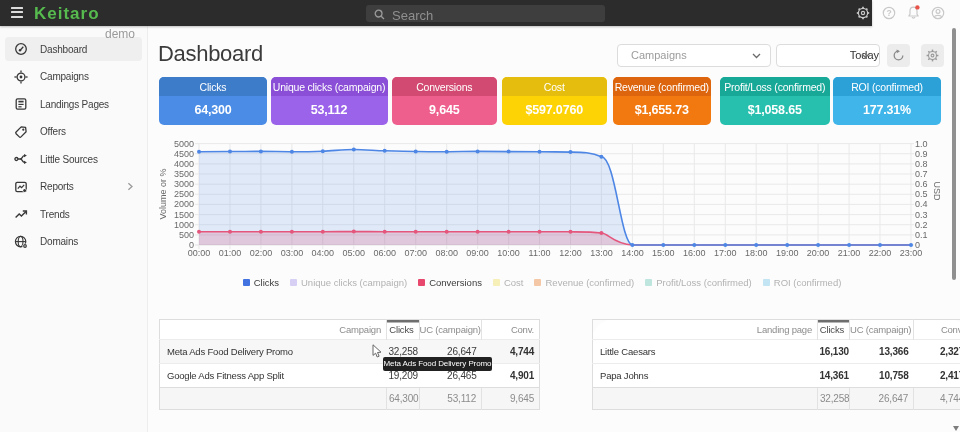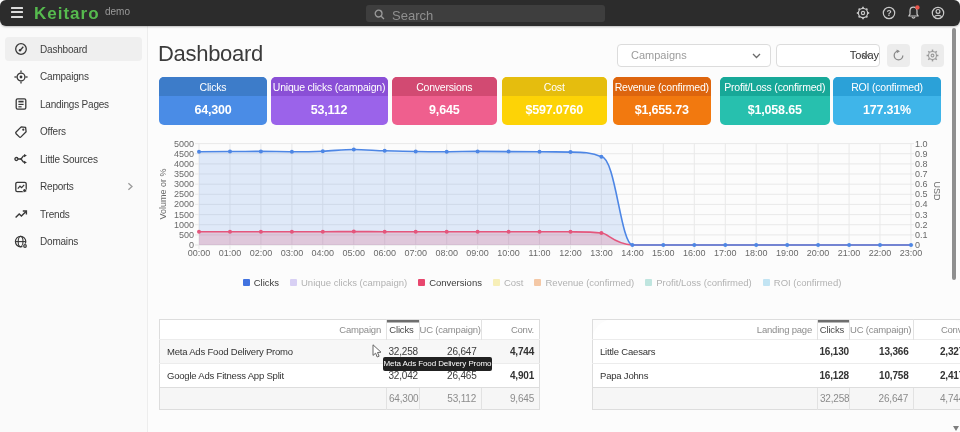--- a/index.html
+++ b/index.html
@@ -1,23 +1,23 @@
 <!DOCTYPE html>
 <html><head>
 <meta charset="utf-8">
 <style>
 * { margin:0; padding:0; box-sizing:border-box; }
 html,body { width:960px; height:432px; overflow:hidden; }
 body { font-family:"Liberation Sans", sans-serif; background:#fcfcfc; position:relative; }
 
-.topbar { position:absolute; left:0; top:0; width:960px; height:26px; background:#2c2c2c; box-shadow:0 1px 2px rgba(0,0,0,0.25); z-index:5;border-radius:6px; }
+.topbar { position:absolute; left:0; top:0; width:872px; height:26px; background:#2c2c2c; box-shadow:0 1px 2px rgba(0,0,0,0.25); z-index:5; }
 .burger { position:absolute; left:11px; top:7px; width:12px; height:11px; }
 .burger span { display:block; height:2px; background:#dcdcdc; margin-bottom:2.3px; border-radius:0.5px; }
 .logo { position:absolute; left:34px; top:3.5px; font-size:17px; font-weight:bold; color:#56ba4e; letter-spacing:1px; }
-.demo { position:absolute; left:105px; top:6px; font-size:10px; color:#9a9a9a; }
+.demo { position:absolute; left:105px; top:27px; font-size:12px; color:#9a9a9a; }
 .search { position:absolute; left:366px; top:5px; width:239px; height:17px; background:#3e3e3e; border-radius:3px; }
 .search .stext { position:absolute; left:26px; top:3px; font-size:13px; color:#8f8f8f; }
 
 .sidebar { position:absolute; left:0; top:26px; width:148px; height:406px; background:#fafafa; border-right:1px solid #ededed; }
 .menu { padding-top:11px; }
 .mi { position:relative; height:23.5px; margin:0 5px 4px 5px; border-radius:4px; display:flex; align-items:center; }
 .mi.active { background:#efefef; }
 .mi svg.icon { position:absolute; left:9px; top:5px; }
 .mi .lbl { position:absolute; left:35px; top:6.5px; font-size:10px; letter-spacing:-0.2px; color:#3e3e3e; }
 .mi svg.chev { position:absolute; right:8px; top:7px; }
@@ -424,21 +424,21 @@
         <th>Conv.</th>
       </tr>
   <tr style="background:#f7f7f7;">
         <td class="first">Meta Ads Food Delivery Promo</td>
         <td>32,258</td>
         <td>26,647</td>
         <td class="b">4,744</td>
       </tr>
   <tr>
         <td class="first">Google Ads Fitness App Split</td>
-        <td>32,042</td>
+        <td>19,209</td>
         <td>26,465</td>
         <td class="b">4,901</td>
       </tr>
   <tr class="foot">
         <td class="first"></td>
         <td>64,300</td>
         <td>53,112</td>
         <td>9,645</td>
       </tr>
 </tbody>
@@ -459,21 +459,21 @@
         <th>Conv.</th>
       </tr>
   <tr>
         <td class="first">Little Caesars</td>
         <td class="b">16,130</td>
         <td class="b">13,366</td>
         <td class="b">2,327</td>
       </tr>
   <tr>
         <td class="first">Papa Johns</td>
-        <td class="b">16,128</td>
+        <td class="b">14,361</td>
         <td class="b">10,758</td>
         <td class="b">2,417</td>
       </tr>
   <tr class="foot">
         <td class="first"></td>
         <td>32,258</td>
         <td>26,647</td>
         <td>4,744</td>
       </tr>
 </tbody>

